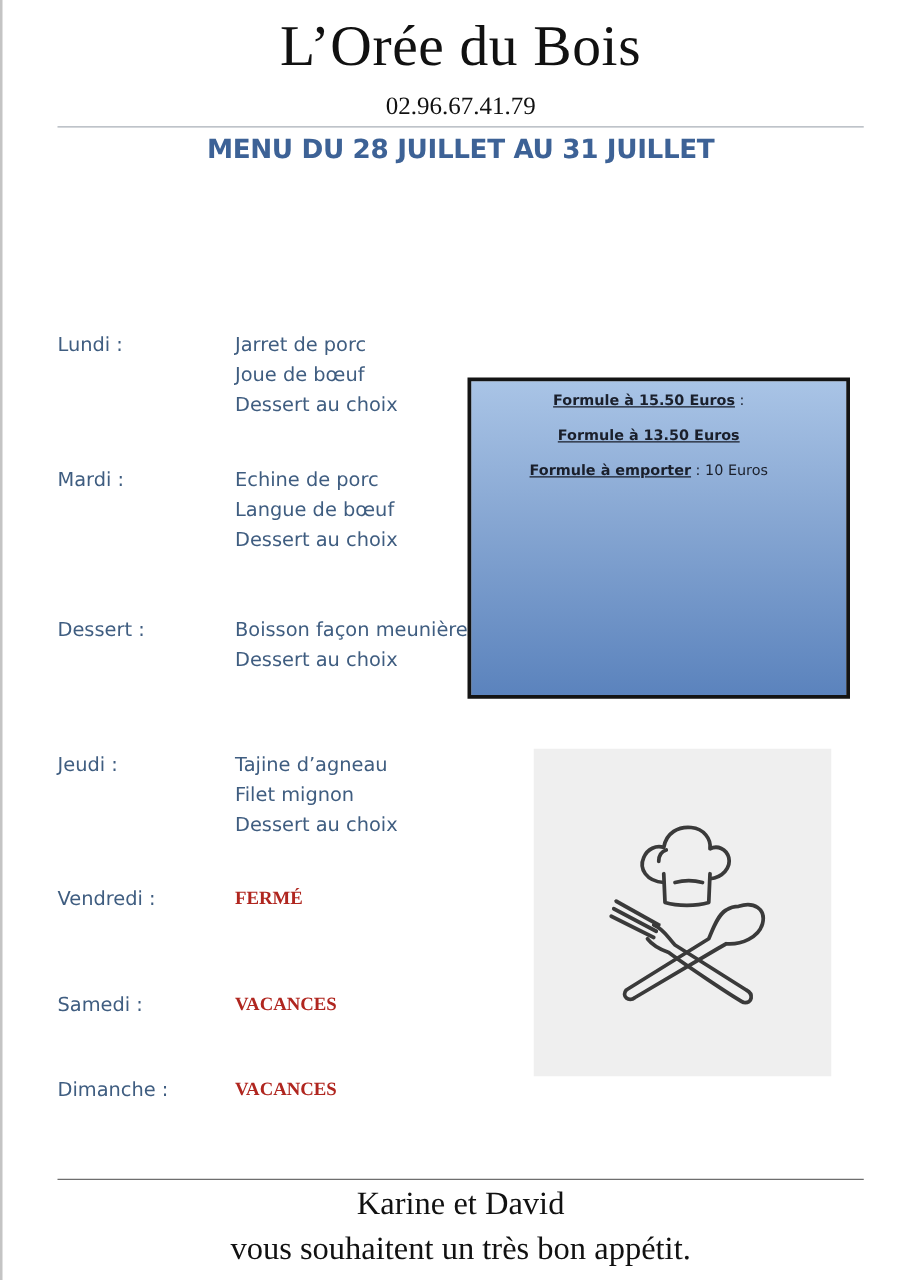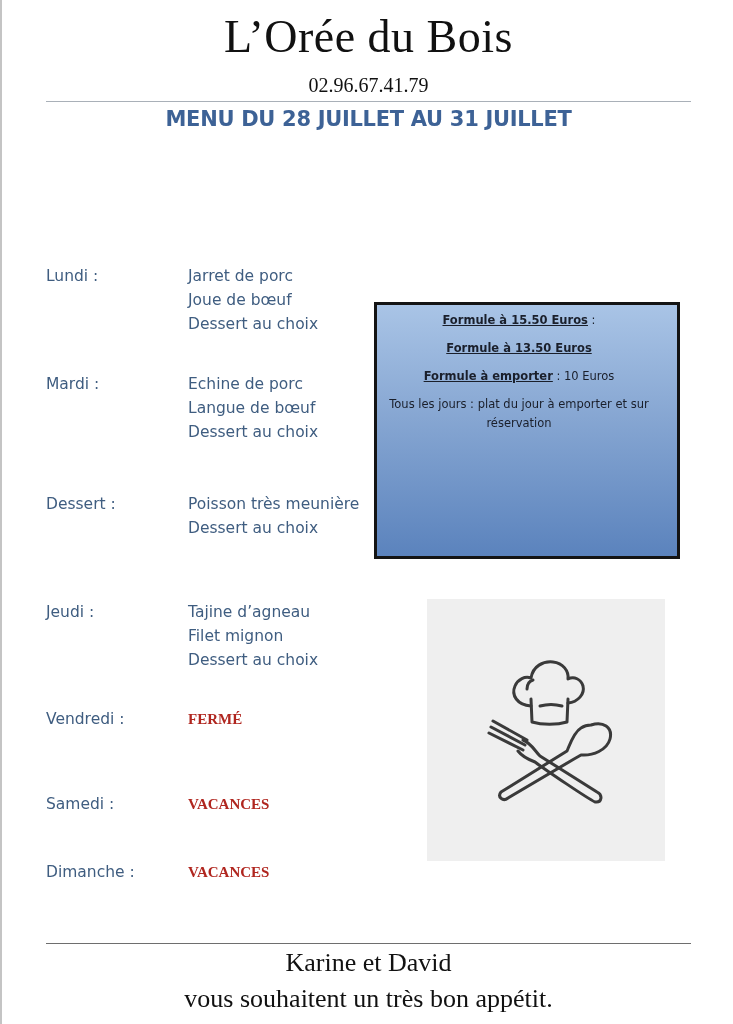--- a/index.html
+++ b/index.html
@@ -81,21 +81,21 @@
     <span class="day-name">Mardi :</span>
     <div class="dishes">
       <span class="dish">Echine de porc</span>
       <span class="dish">Langue de bœuf</span>
       <span class="dish">Dessert au choix</span>
     </div>
   </div>
   <div class="day" style="top:228px">
     <span class="day-name">Dessert :</span>
     <div class="dishes">
-      <span class="dish">Poisson très meunière</span>
+      <span class="dish">Boisson façon meunière</span>
       <span class="dish">Dessert au choix</span>
     </div>
   </div>
   <div class="day" style="top:336px">
     <span class="day-name">Jeudi :</span>
     <div class="dishes">
       <span class="dish">Tajine d’agneau</span>
       <span class="dish">Filet mignon</span>
       <span class="dish">Dessert au choix</span>
     </div>
@@ -117,21 +117,20 @@
     <div class="dishes">
       <span class="dish closed">VACANCES</span>
     </div>
   </div>
 </div>
 
 <div class="formula-box">
   <p><span class="ftitle">Formule à 15.50 Euros</span><span> :</span></p>
   <p><span class="ftitle">Formule à 13.50 Euros</span></p>
   <p><span class="ftitle">Formule à emporter</span><span> : 10 Euros</span></p>
-  <p>Tous les jours : plat du jour à emporter et sur réservation</p>
 </div>
 
 <div class="image-box">
   <svg width="238" height="262" viewBox="0 0 238 262">
     <g fill="none" stroke="#3a3a3a" stroke-width="3" stroke-linecap="round" stroke-linejoin="round">
 
       <path d="M104 107 C 90 106, 84 96, 88 87 C 91 80, 98 77, 104 79 C 106 67, 116 62, 126 63 C 136 64, 142 72, 141 80 C 147 77, 154 80, 156 87 C 158 95, 151 103, 141 104"></path>
       <path d="M104 100 L 105 123 C 115 126, 130 126, 140 123 L 141 100"></path>
       <path d="M113 107 C 120 105, 128 105, 135 107"></path>
       <path d="M100 90 C 100 84, 103 82, 106 81"></path>

